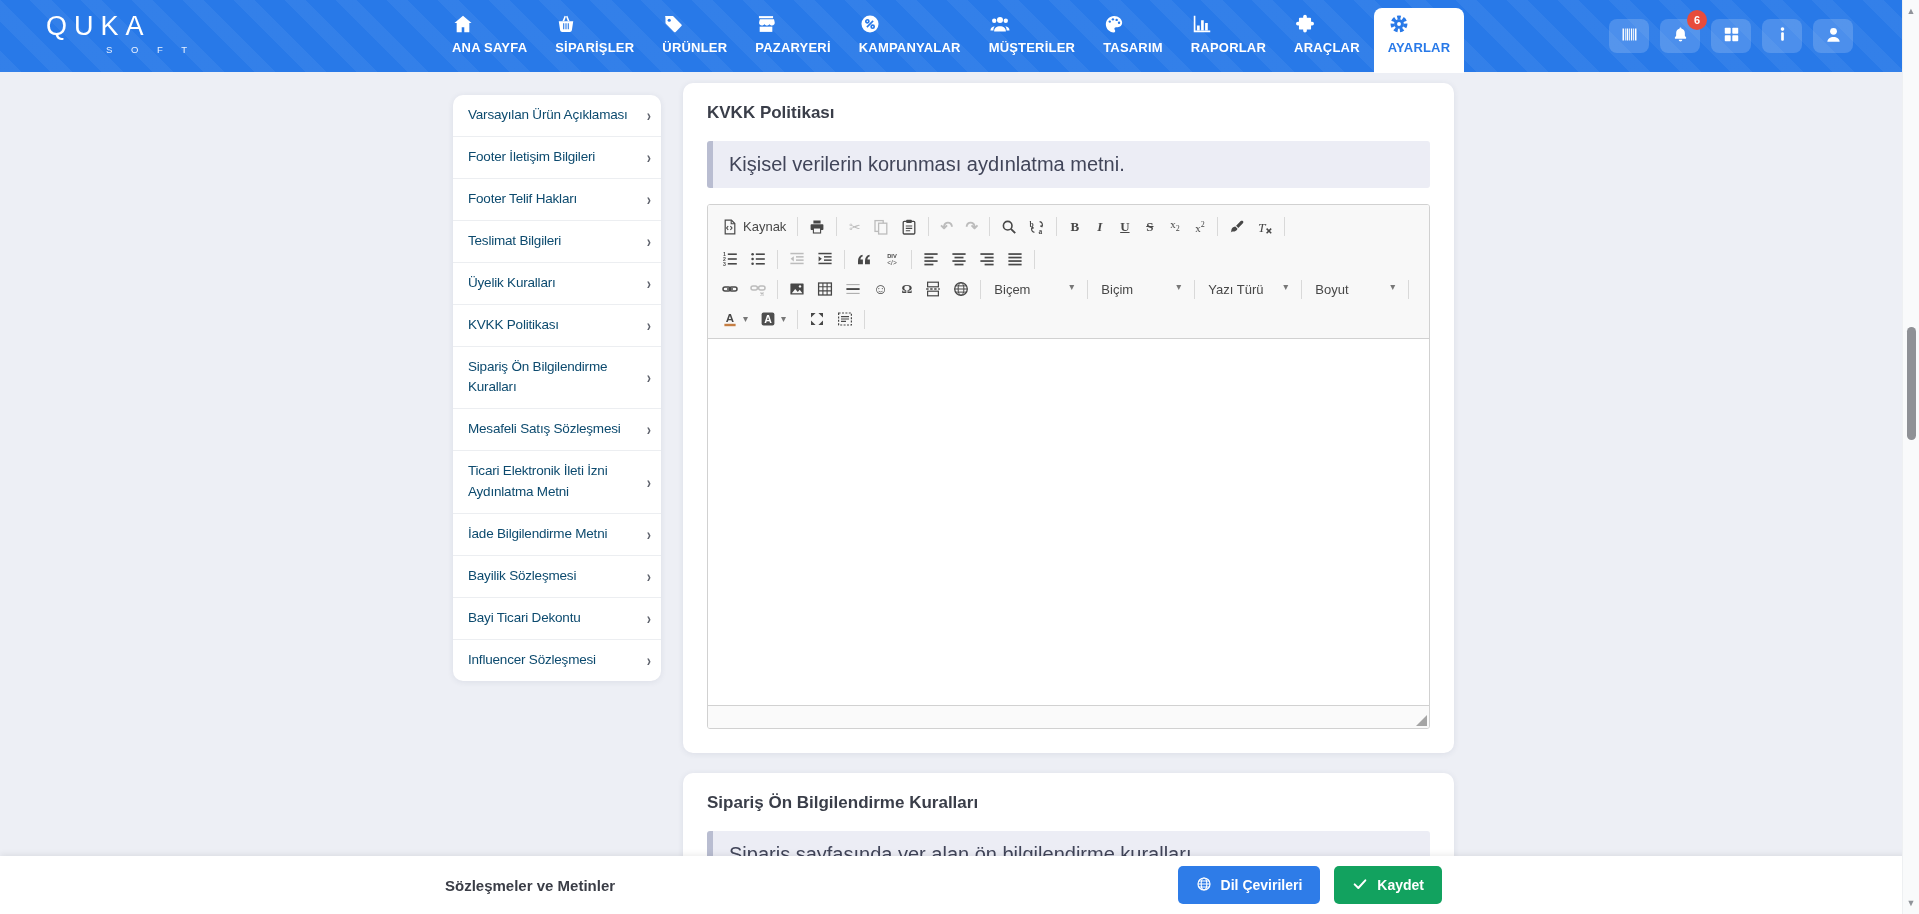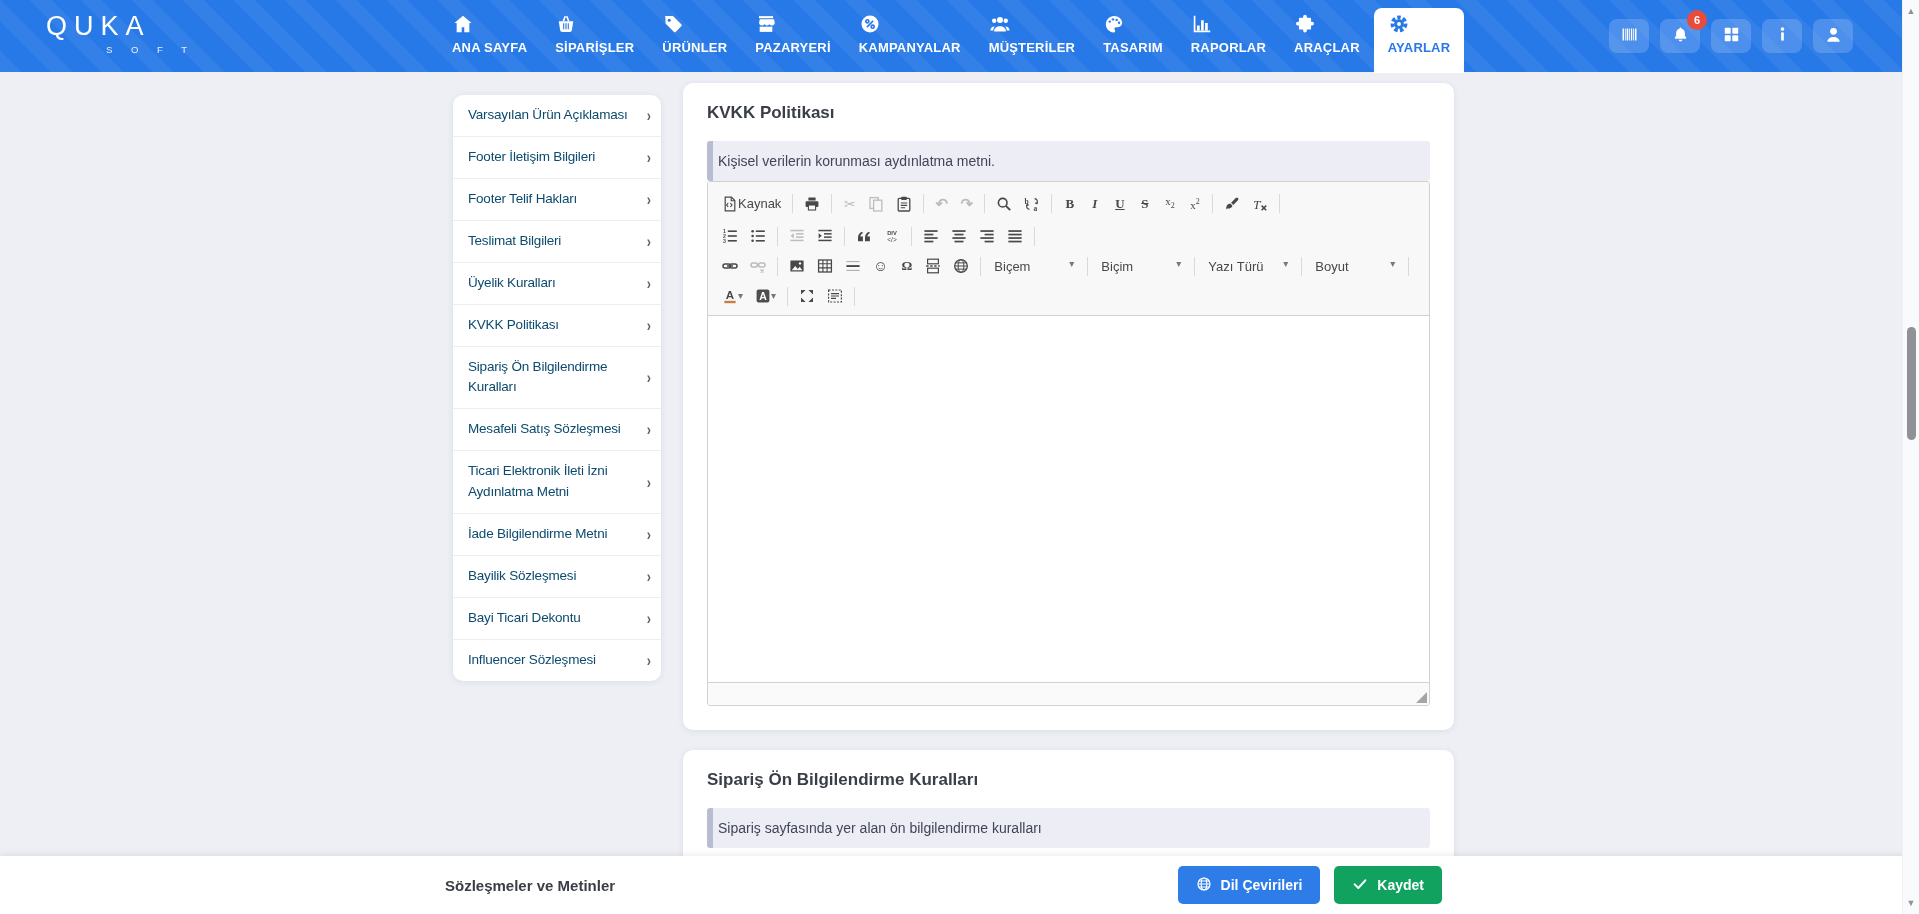--- a/index.html
+++ b/index.html
@@ -24,26 +24,26 @@
   .card{background:#fff;border-radius:10px;box-shadow:0 1px 6px rgba(40,50,90,.09)}
   .sidebar ul{list-style:none}
   .side-item{display:flex;align-items:center;padding:10px 9px 10px 15px;border-bottom:1px solid #eceef1;cursor:pointer}
   .side-item:last-child{border-bottom:none}
   .side-label{flex:1;font-size:13.5px;letter-spacing:-.2px;color:#0c4a6e;line-height:1.55}
   .chev{color:#5e626c;font-size:17px;font-weight:bold;line-height:1;margin-left:4px;transform:scaleX(.75)}
   .main-col{position:absolute;left:683px;top:83px;width:771px}
   .section-card{padding:20px 24px 24px}
   .section-card + .section-card{margin-top:20px}
   .section-card h2{font-size:17px;font-weight:bold;color:#3a3e49;margin-bottom:18px}
-  .note{background:var(--note-bg,#ecedf5);border-left:6px solid var(--note-border,#b9bdd1);border-radius:3px;padding:12px 5px;font-size:14px;color:#414559;}
+  .note{background:var(--note-bg,#ecedf5);border-left:6px solid var(--note-border,#b9bdd1);border-radius:3px;padding:12px 16px;font-size:20px;color:#414559;margin-bottom:16px}
   
   .editor{border:1px solid #d1d1d1;border-radius:3px;overflow:hidden}
   .toolbar{background:#f8f8f8;padding:4px 8px;border-bottom:1px solid #d1d1d1}
   .tb-row{display:flex;align-items:center;padding:3px 0}
-  .tb-btn{display:flex;align-items:center;background:none;border:none;padding:4px 5px;margin:0 1px;color:#484848;cursor:pointer;border-radius:2px;font-family:inherit}
+  .tb-btn{display:flex;align-items:center;gap:5px;background:none;border:none;padding:4px 5px;margin:0 1px;color:#484848;cursor:pointer;border-radius:2px;font-family:inherit}
   .tb-btn.disabled{color:#bcbcbc;cursor:default}
   .tb-btn .ic{display:flex}
   .tb-btn svg{width:16px;height:16px}
   .tb-label{font-size:13px}
   .tb-sep{width:1px;height:19px;background:#d9d9d9;margin:0 5px;flex:none}
   .tb-combo{display:flex;justify-content:space-between;width:96px;padding:3px 8px;color:#484848;font-size:13px;cursor:pointer}
   .tb-caret,.combo-caret{color:#777;font-size:10px;line-height:1}
   .glyph{font-size:13px;line-height:16px;display:inline-block;min-width:13px;text-align:center}
   .serif{font-family:"Liberation Serif",serif}
   .editor-body{height:366px;background:#fff;cursor:text}

